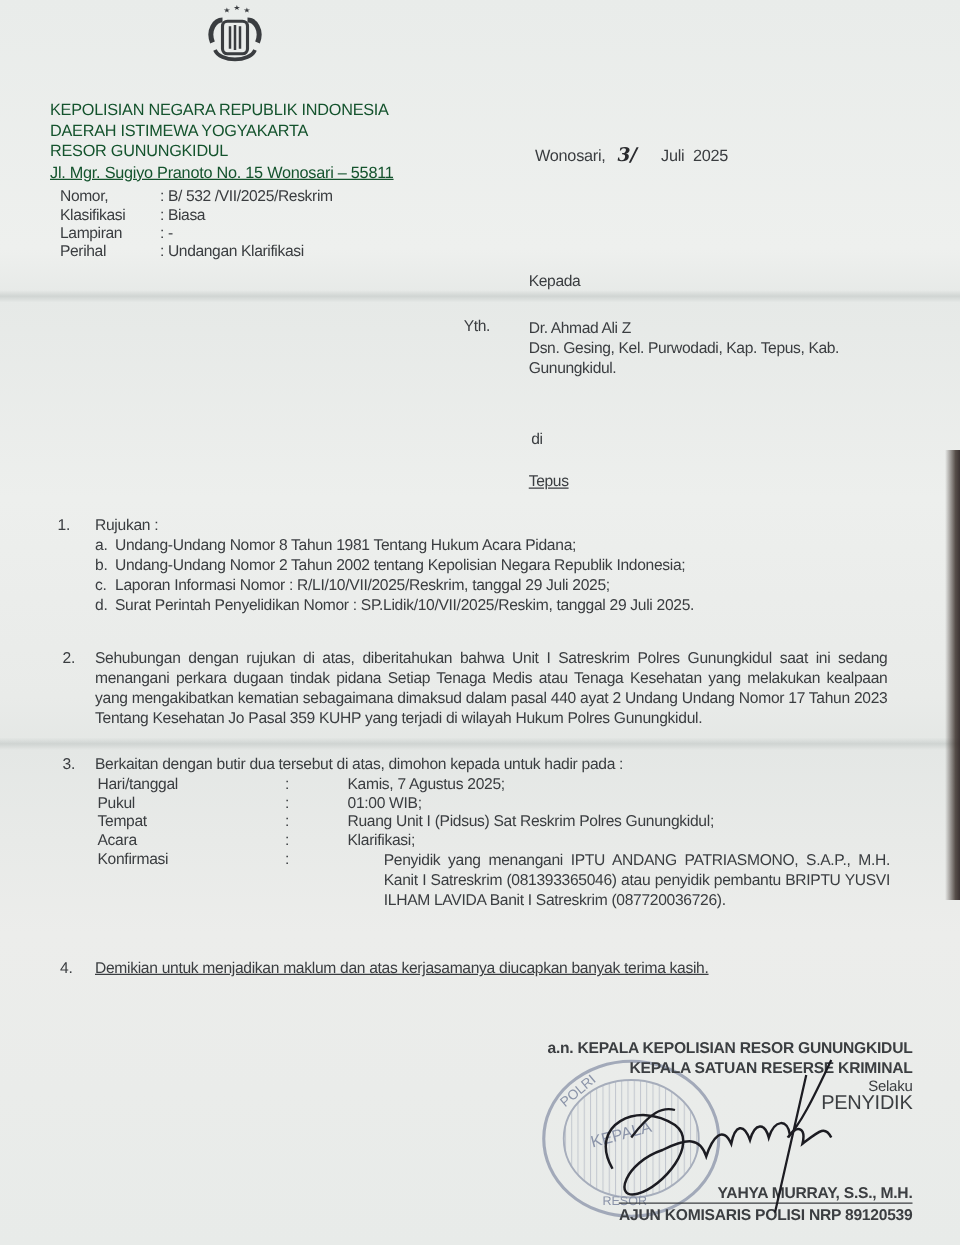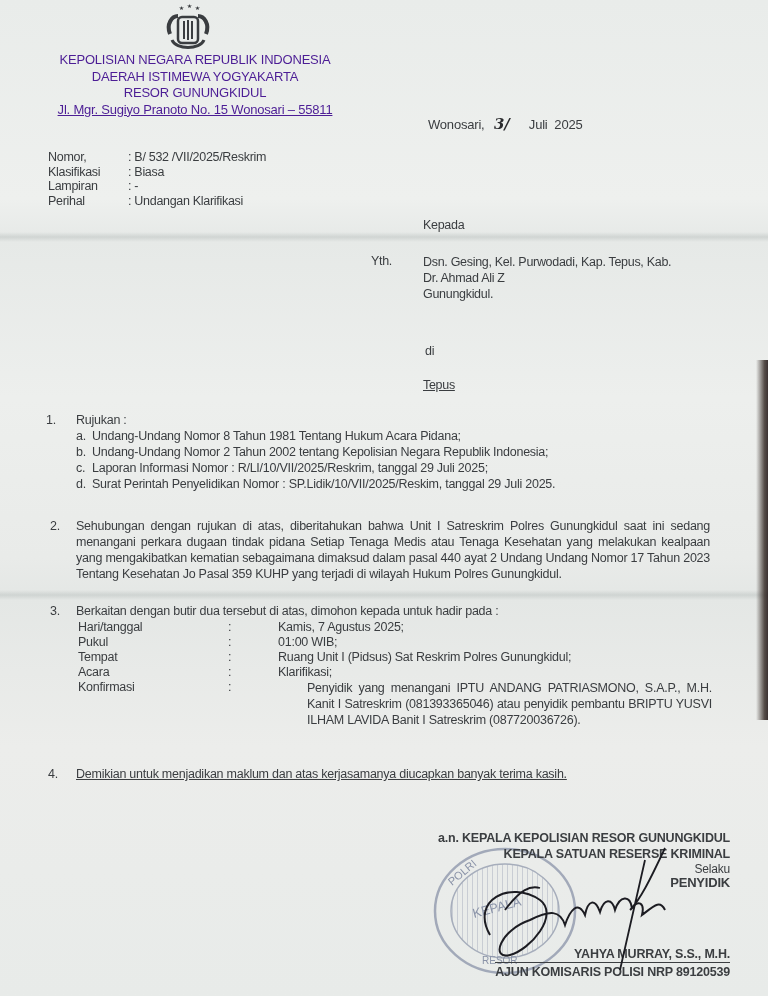--- a/index.html
+++ b/index.html
@@ -10,21 +10,21 @@
       color: #3a3d40;
     }
     .fold { position: absolute; left: 0; right: 0; height: 10px; background: linear-gradient(180deg, rgba(200,205,203,0) 0%, rgba(190,196,194,0.55) 50%, rgba(200,205,203,0) 100%); }
     .edge-shadow { position: absolute; right: 0; top: 360px; width: 12px; height: 360px; background: linear-gradient(90deg, rgba(60,50,45,0) 0%, rgba(60,50,45,0.85) 70%, rgba(40,30,30,0.9) 100%); }
     .abs { position: absolute; white-space: nowrap; }
     .t13 { font-size: 13px; letter-spacing: -0.2px; }
     .t12 { font-size: 12.5px; letter-spacing: -0.3px; }
 
     
     .logo { position: absolute; left: 160px; top: 4px; width: 56px; height: 52px; }
-    .header { position: absolute; left: 40px; top: 52px; width: 310px; text-align: center; font-size: 13px; line-height: 16.5px; letter-spacing: -0.2px; color: #4c1d95; }
+    .header { position: absolute; left: 40px; top: 80px; width: 310px; font-size: 13px; line-height: 16.5px; letter-spacing: -0.2px; color: #14532d; }
     .header .addr { text-decoration: underline; }
 
     
     .meta { position: absolute; left: 48px; top: 150px; font-size: 12.5px; line-height: 14.5px; letter-spacing: -0.3px; }
     .meta-row { display: flex; }
     .meta-label { width: 80px; }
     .meta-val { }
 
     .para { position: absolute; font-size: 12.5px; line-height: 16px; letter-spacing: -0.25px; }
     .justify { text-align: justify; text-align-last: left; white-space: normal; }
@@ -88,22 +88,22 @@
   </div>
   <div class="meta-row">
     <span class="meta-label">Perihal</span>
     <span class="meta-val">: Undangan Klarifikasi</span>
   </div>
 </div>
 
 <div class="abs t12" style="left:423px; top:218px;">Kepada</div>
 <div class="abs t12" style="left:371px; top:254px;">Yth.</div>
 <div class="abs t12" style="left:423px; top:254px; line-height:16px;">
+  <div>Dr. Ahmad Ali Z</div>
   <div>Dsn. Gesing, Kel. Purwodadi, Kap. Tepus, Kab.</div>
-  <div>Dr. Ahmad Ali Z</div>
   <div>Gunungkidul.</div>
 </div>
 <div class="abs t12" style="left:425px; top:344px;">di</div>
 <div class="abs t12" style="left:423px; top:378px; text-decoration:underline;">Tepus</div>
 
 <div class="para" style="left:46px; top:412px;">1.</div>
 <div class="para" style="left:76px; top:412px;">Rujukan :</div>
 <div class="para" style="left:76px; top:428px; white-space:nowrap;">
   <div class="list-row">
       <span class="list-letter">a.</span>
@@ -169,21 +169,21 @@
   <ellipse cx="73" cy="65" rx="54" ry="47" fill="url(#hatch)" stroke="#8a93a8" stroke-width="1.5" opacity="0.7"></ellipse>
   <text x="20" y="40" font-size="11" fill="#8a93a8" font-family="Liberation Sans, sans-serif" transform="rotate(-40 20 40)">POLRI</text>
   <text x="42" y="72" font-size="13" fill="#8a93a8" font-family="Liberation Sans, sans-serif" transform="rotate(-15 42 72)">KEPALA</text>
   <text x="50" y="118" font-size="10" fill="#8a93a8" font-family="Liberation Sans, sans-serif">RESOR</text>
 </svg>
 
 <div class="sig">
   <div>a.n. KEPALA KEPOLISIAN RESOR GUNUNGKIDUL</div>
   <div>KEPALA SATUAN RESERSE KRIMINAL</div>
   <div style="font-weight:normal; font-size:12px; line-height:14px; margin-left:44px;">Selaku</div>
-  <div style="font-weight:bold; font-size:13px; line-height:14px; margin-left:28px;">PENYIDIK</div>
+  <div style="font-weight:normal; font-size:16px; line-height:14px; margin-left:28px;">PENYIDIK</div>
   <div style="height:56px;"></div>
   <div style="margin-left:-12px;">YAHYA MURRAY, S.S., M.H.</div>
   <div style="border-top:1px solid #3b3e41; display:inline-block; padding-top:1px; margin-left:-20px;">AJUN KOMISARIS POLISI NRP 89120539</div>
 </div>
 
 <svg class="signature" viewBox="0 0 240 150">
   <path d="M20,95 C0,60 40,40 70,60 C90,75 60,110 40,115 C20,120 30,90 60,80 C80,70 90,70 95,85 C100,70 108,60 115,75 C118,60 125,58 130,72 C134,58 142,58 145,70 C150,55 160,55 162,68 C168,60 175,62 172,75 C185,65 190,60 195,70" stroke="#1c1c22" stroke-width="2" fill="none"></path>
   <path d="M175,20 L150,130 M195,8 C180,40 170,60 160,70" stroke="#1c1c22" stroke-width="1.8" fill="none"></path>
   <path d="M35,70 C50,50 60,45 70,48" stroke="#1c1c22" stroke-width="1.8" fill="none"></path>
 </svg>

